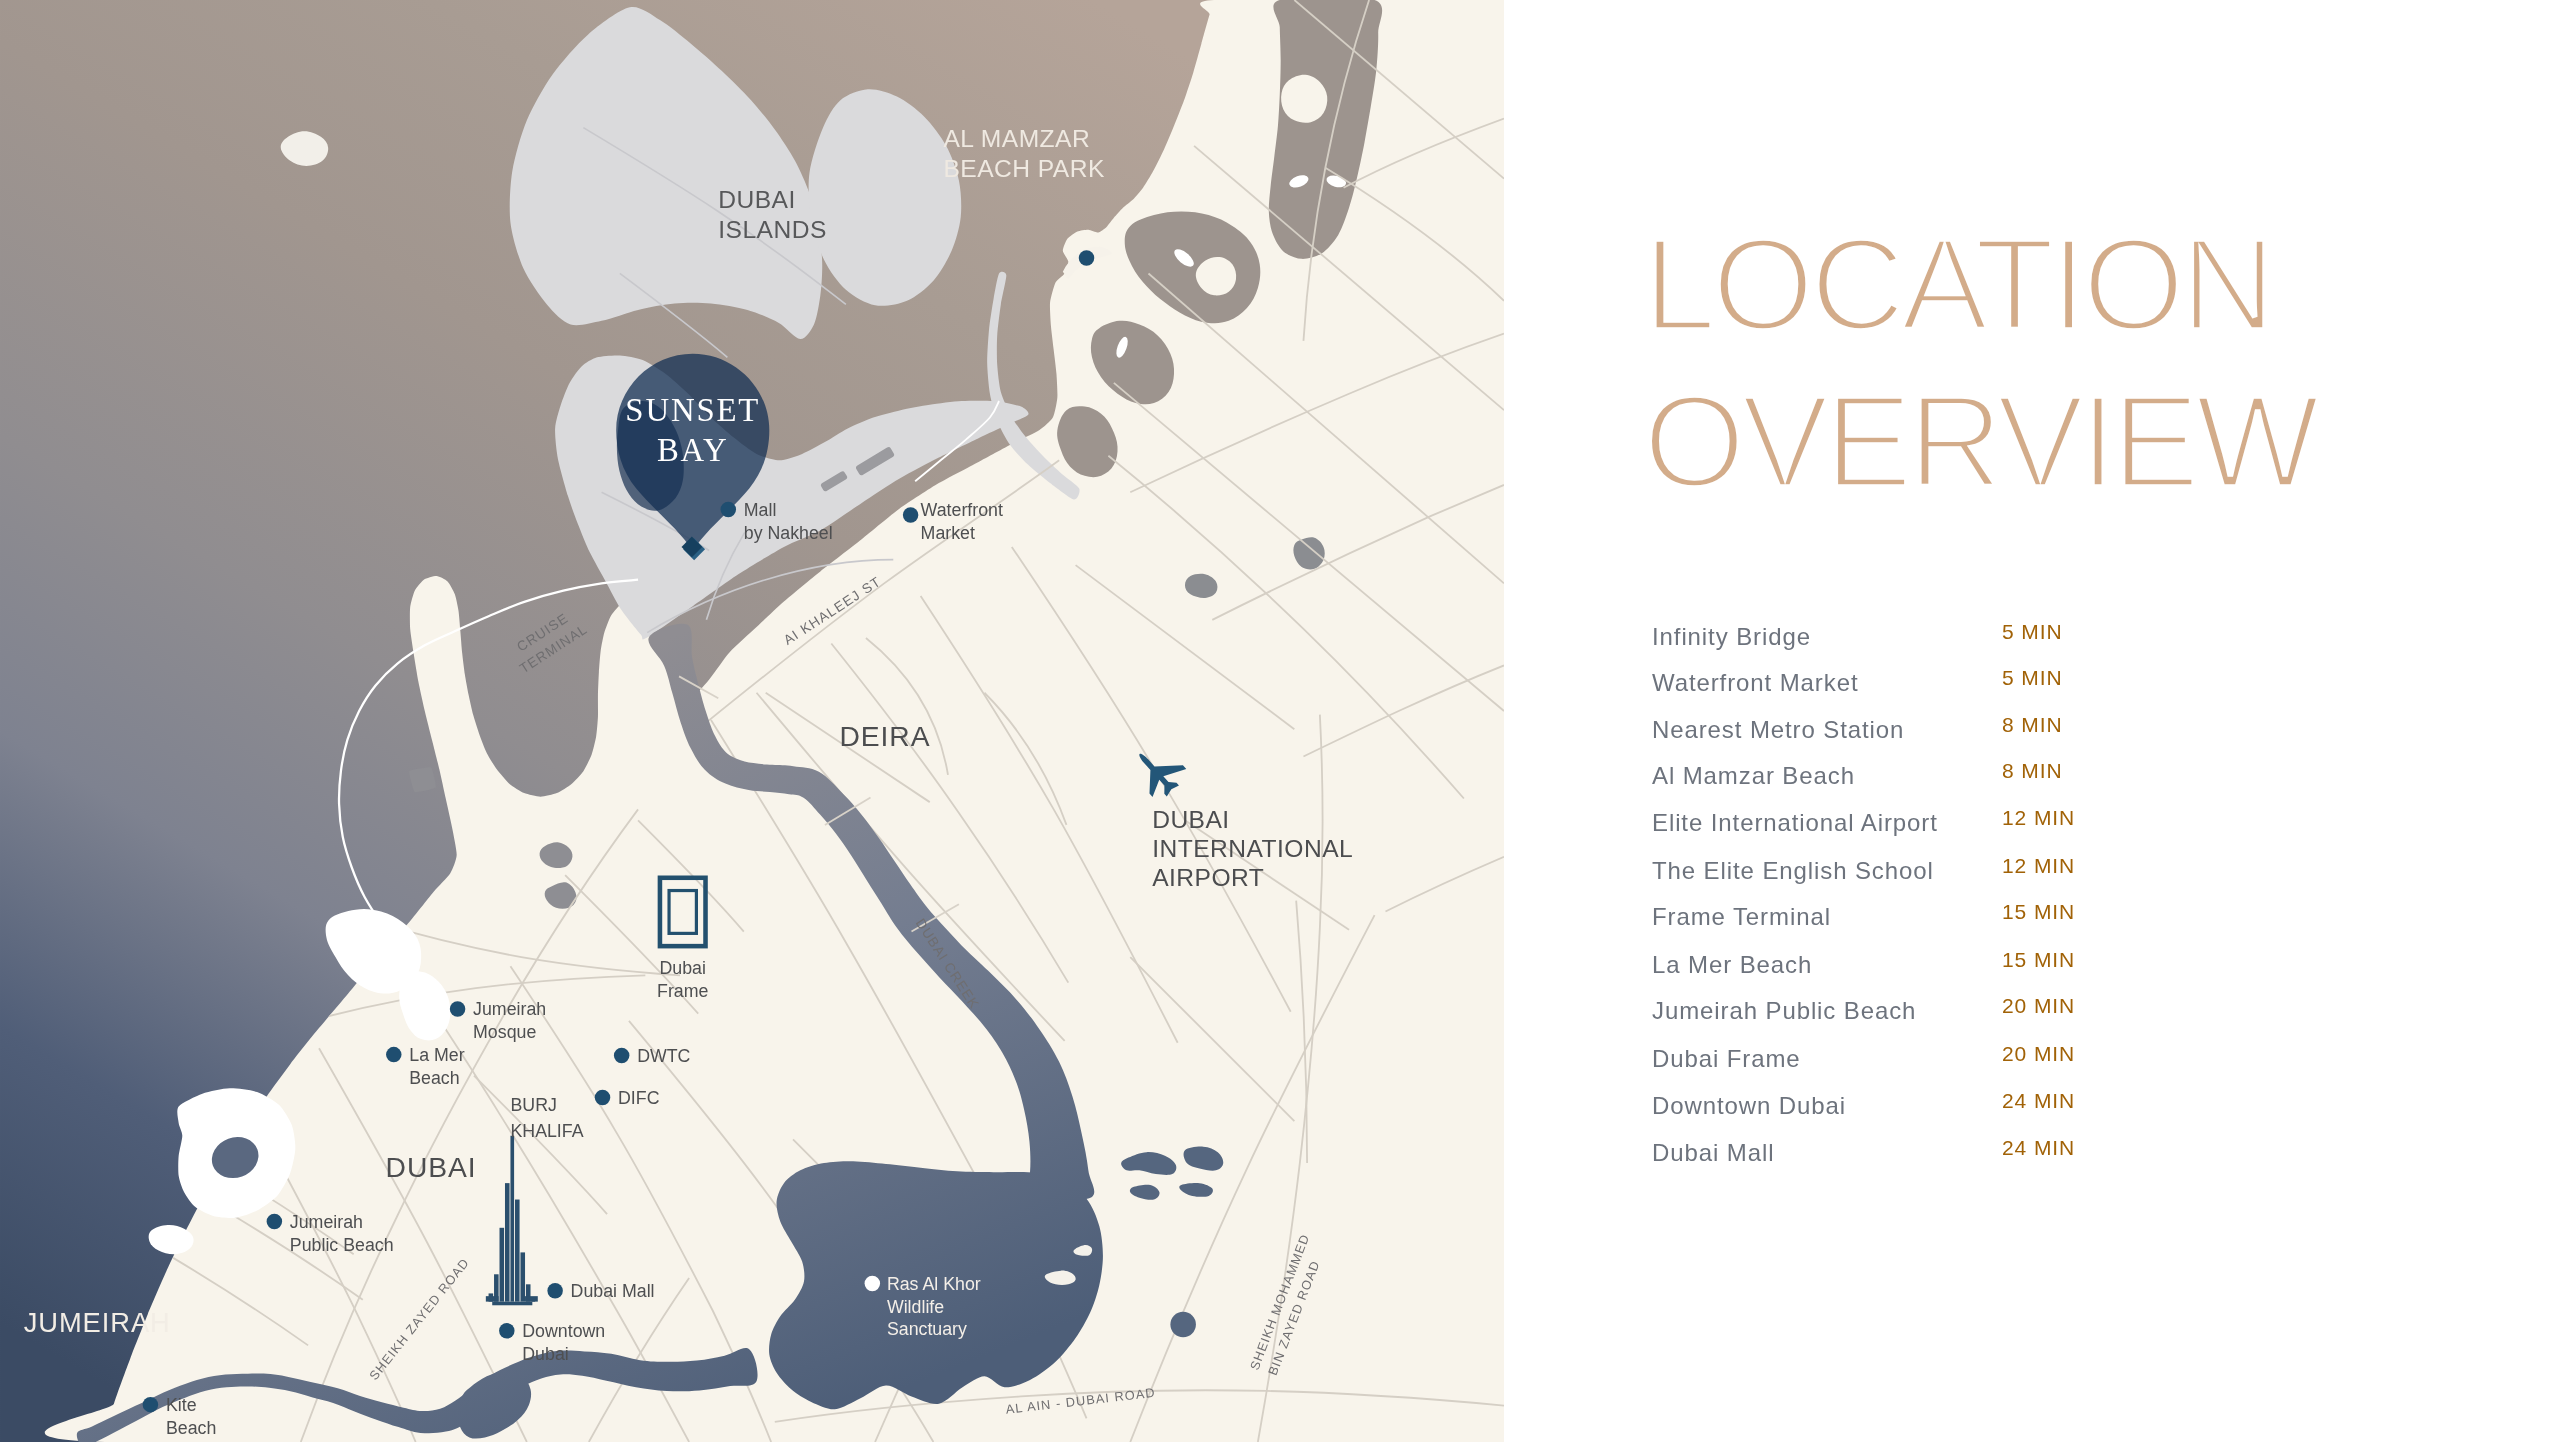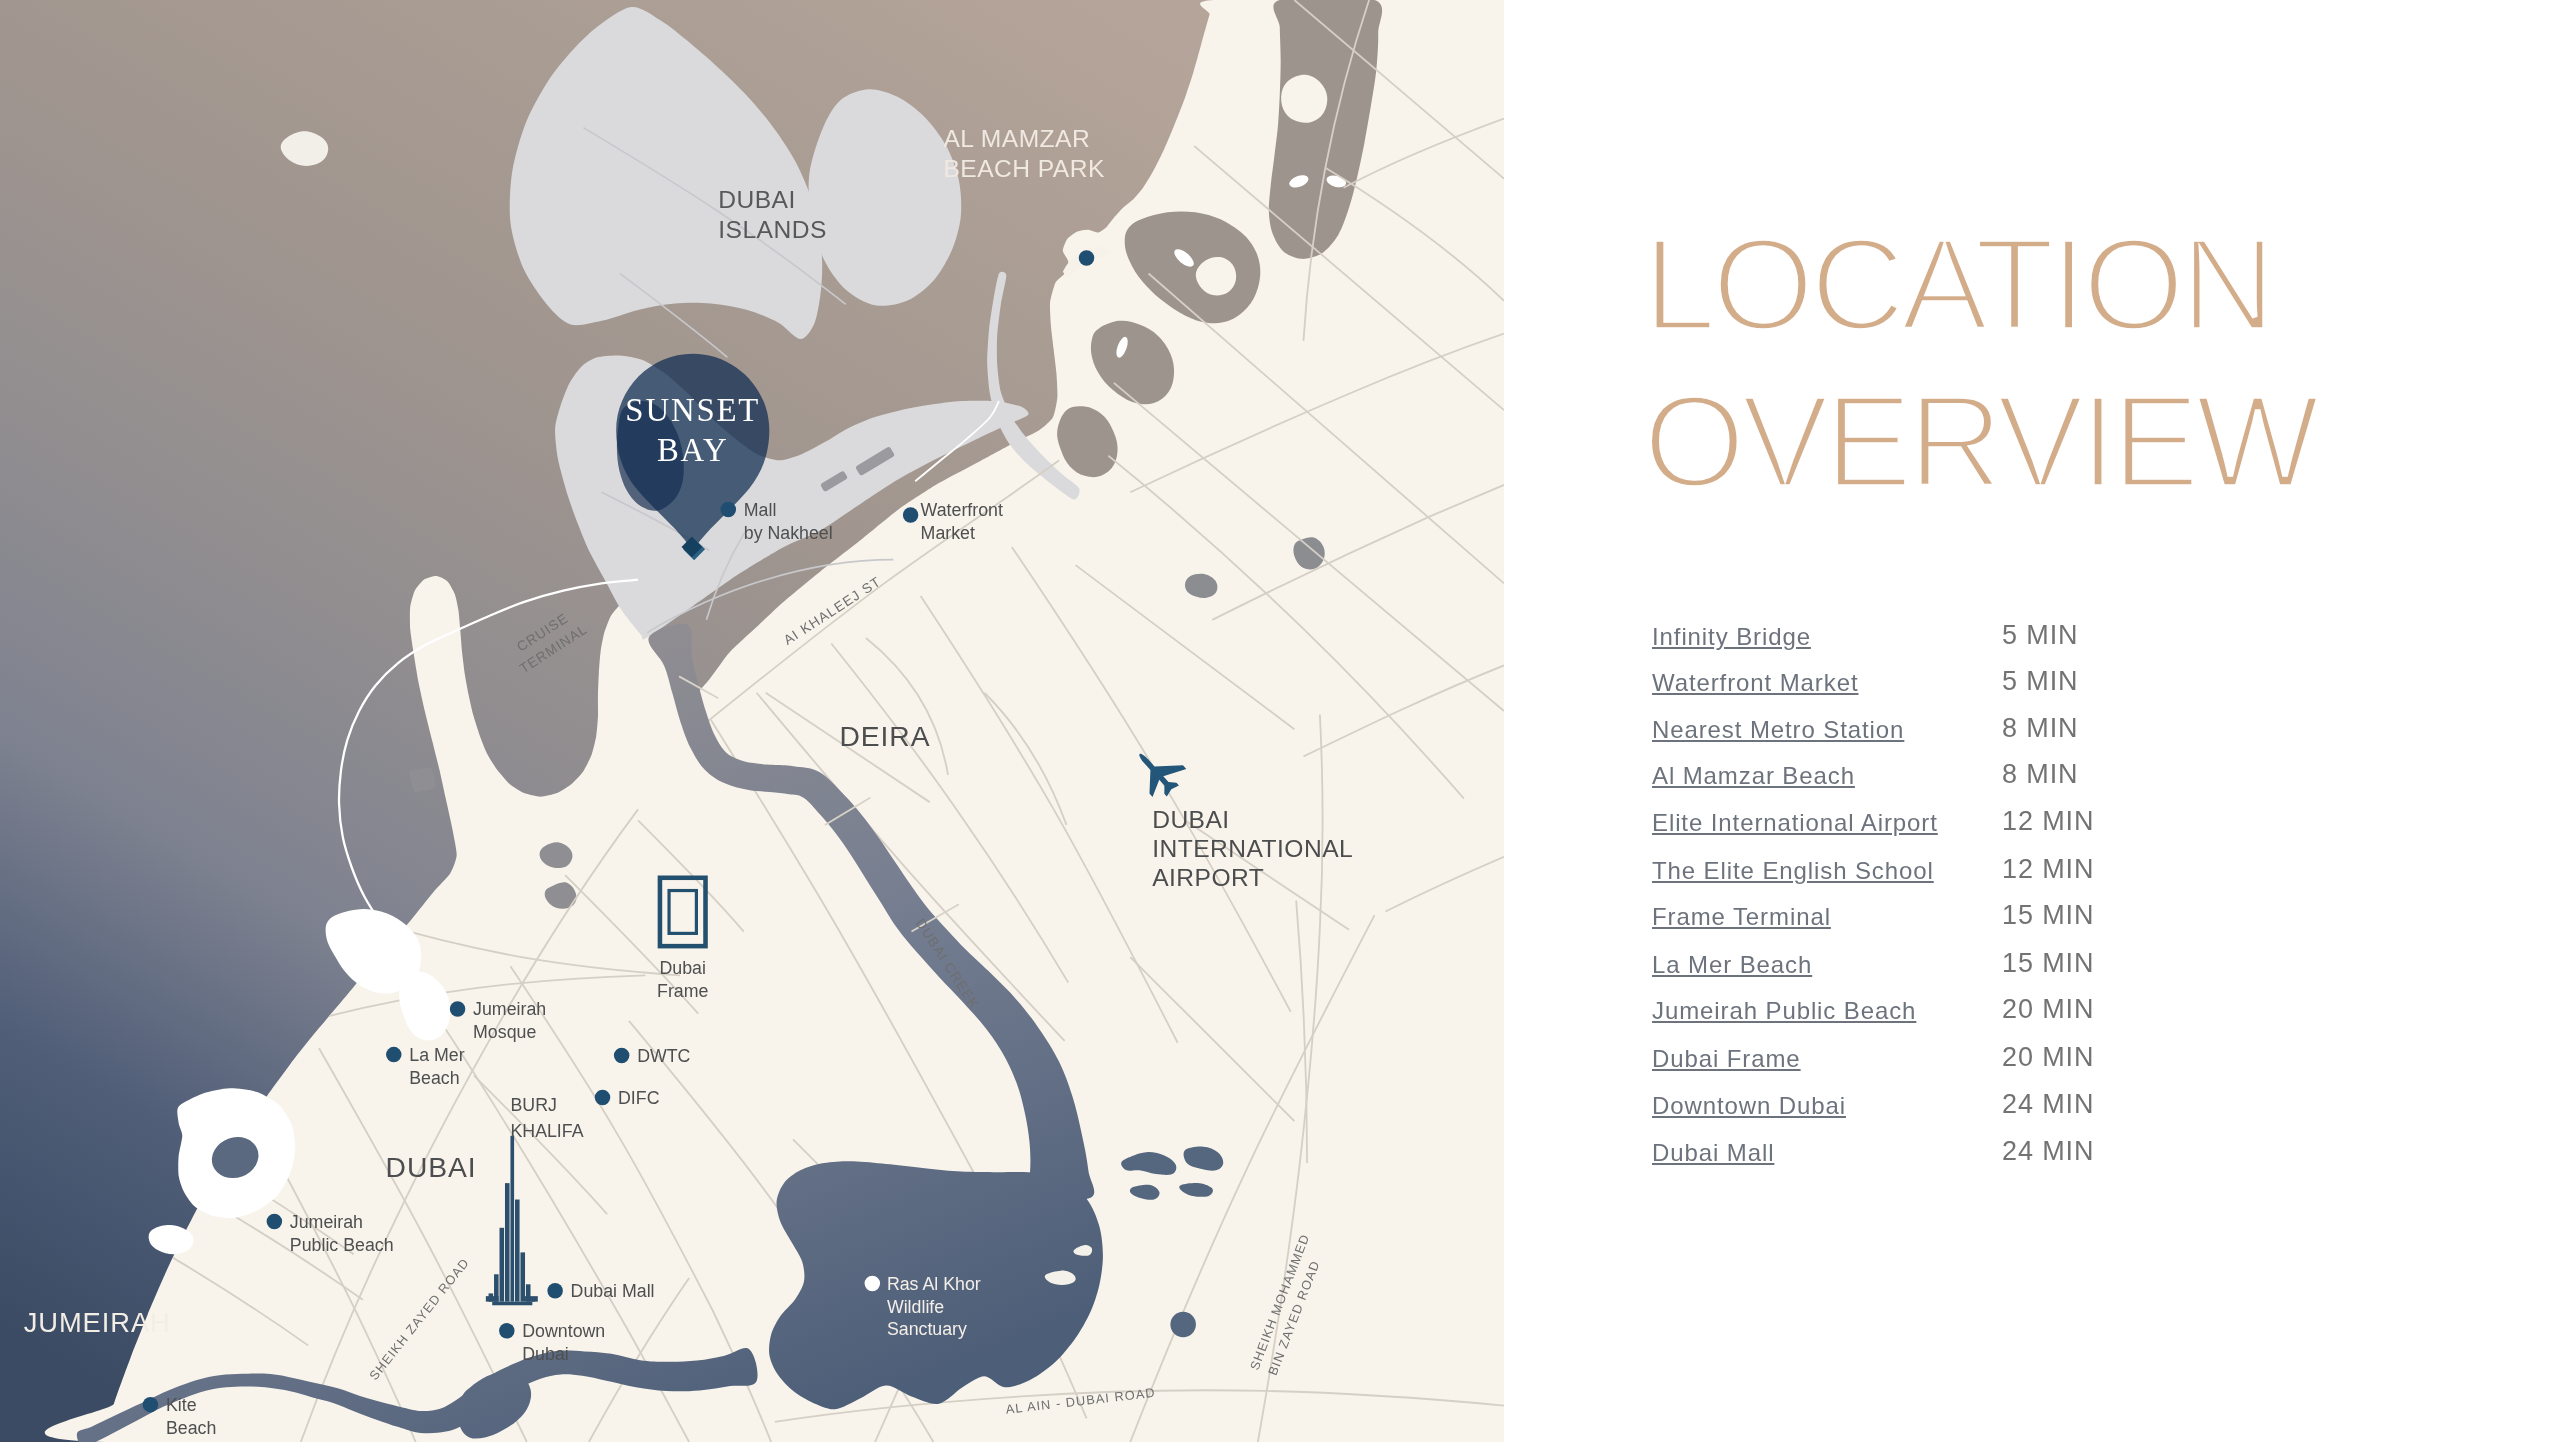--- a/index.html
+++ b/index.html
@@ -4,22 +4,22 @@
 <style>
 html,body{margin:0;padding:0;background:#fff;overflow:hidden;}
 .page{position:relative;width:2576px;height:1442px;overflow:hidden;font-family:"Liberation Sans",sans-serif;background:#fff;}
 .map{position:absolute;left:0;top:0;width:1504px;height:1442px;}
 .panel{position:absolute;left:1504px;top:0;width:864px;height:1442px;background:#ffffff;}
 .title{position:absolute;left:139px;top:0;color:#d3ac8a;font-size:132px;letter-spacing:-4.6px;-webkit-text-stroke:5.5px #ffffff;}
 .t1{position:absolute;top:209px;white-space:nowrap;}
 .t2{position:absolute;top:346px;white-space:nowrap;margin-top:20px;}
 .rows{position:absolute;left:148px;top:0;width:547px;}
 .row{position:absolute;white-space:nowrap;}
-.nm{font-size:24px;color:#6d737d;letter-spacing:0.9px;text-decoration:underline;}
-.tm{position:absolute;left:350px;top:-2.7px;font-size:27px;color:#737373;letter-spacing:0.9px;}
+.nm{font-size:24px;color:#6d737d;letter-spacing:0.9px;}
+.tm{position:absolute;left:350px;top:-2.7px;font-size:21px;color:#a16207;letter-spacing:0.9px;}
 </style>
 </head>
 <body>
 <div class="page">
 
 <div class="map">
 <svg width="1504" height="1442" viewBox="0 0 1650 1582" xmlns="http://www.w3.org/2000/svg">
 <defs>
 <linearGradient id="sea" gradientUnits="userSpaceOnUse" x1="1200" y1="0" x2="250" y2="1600">
 <stop offset="0" stop-color="#b5a499"></stop>

